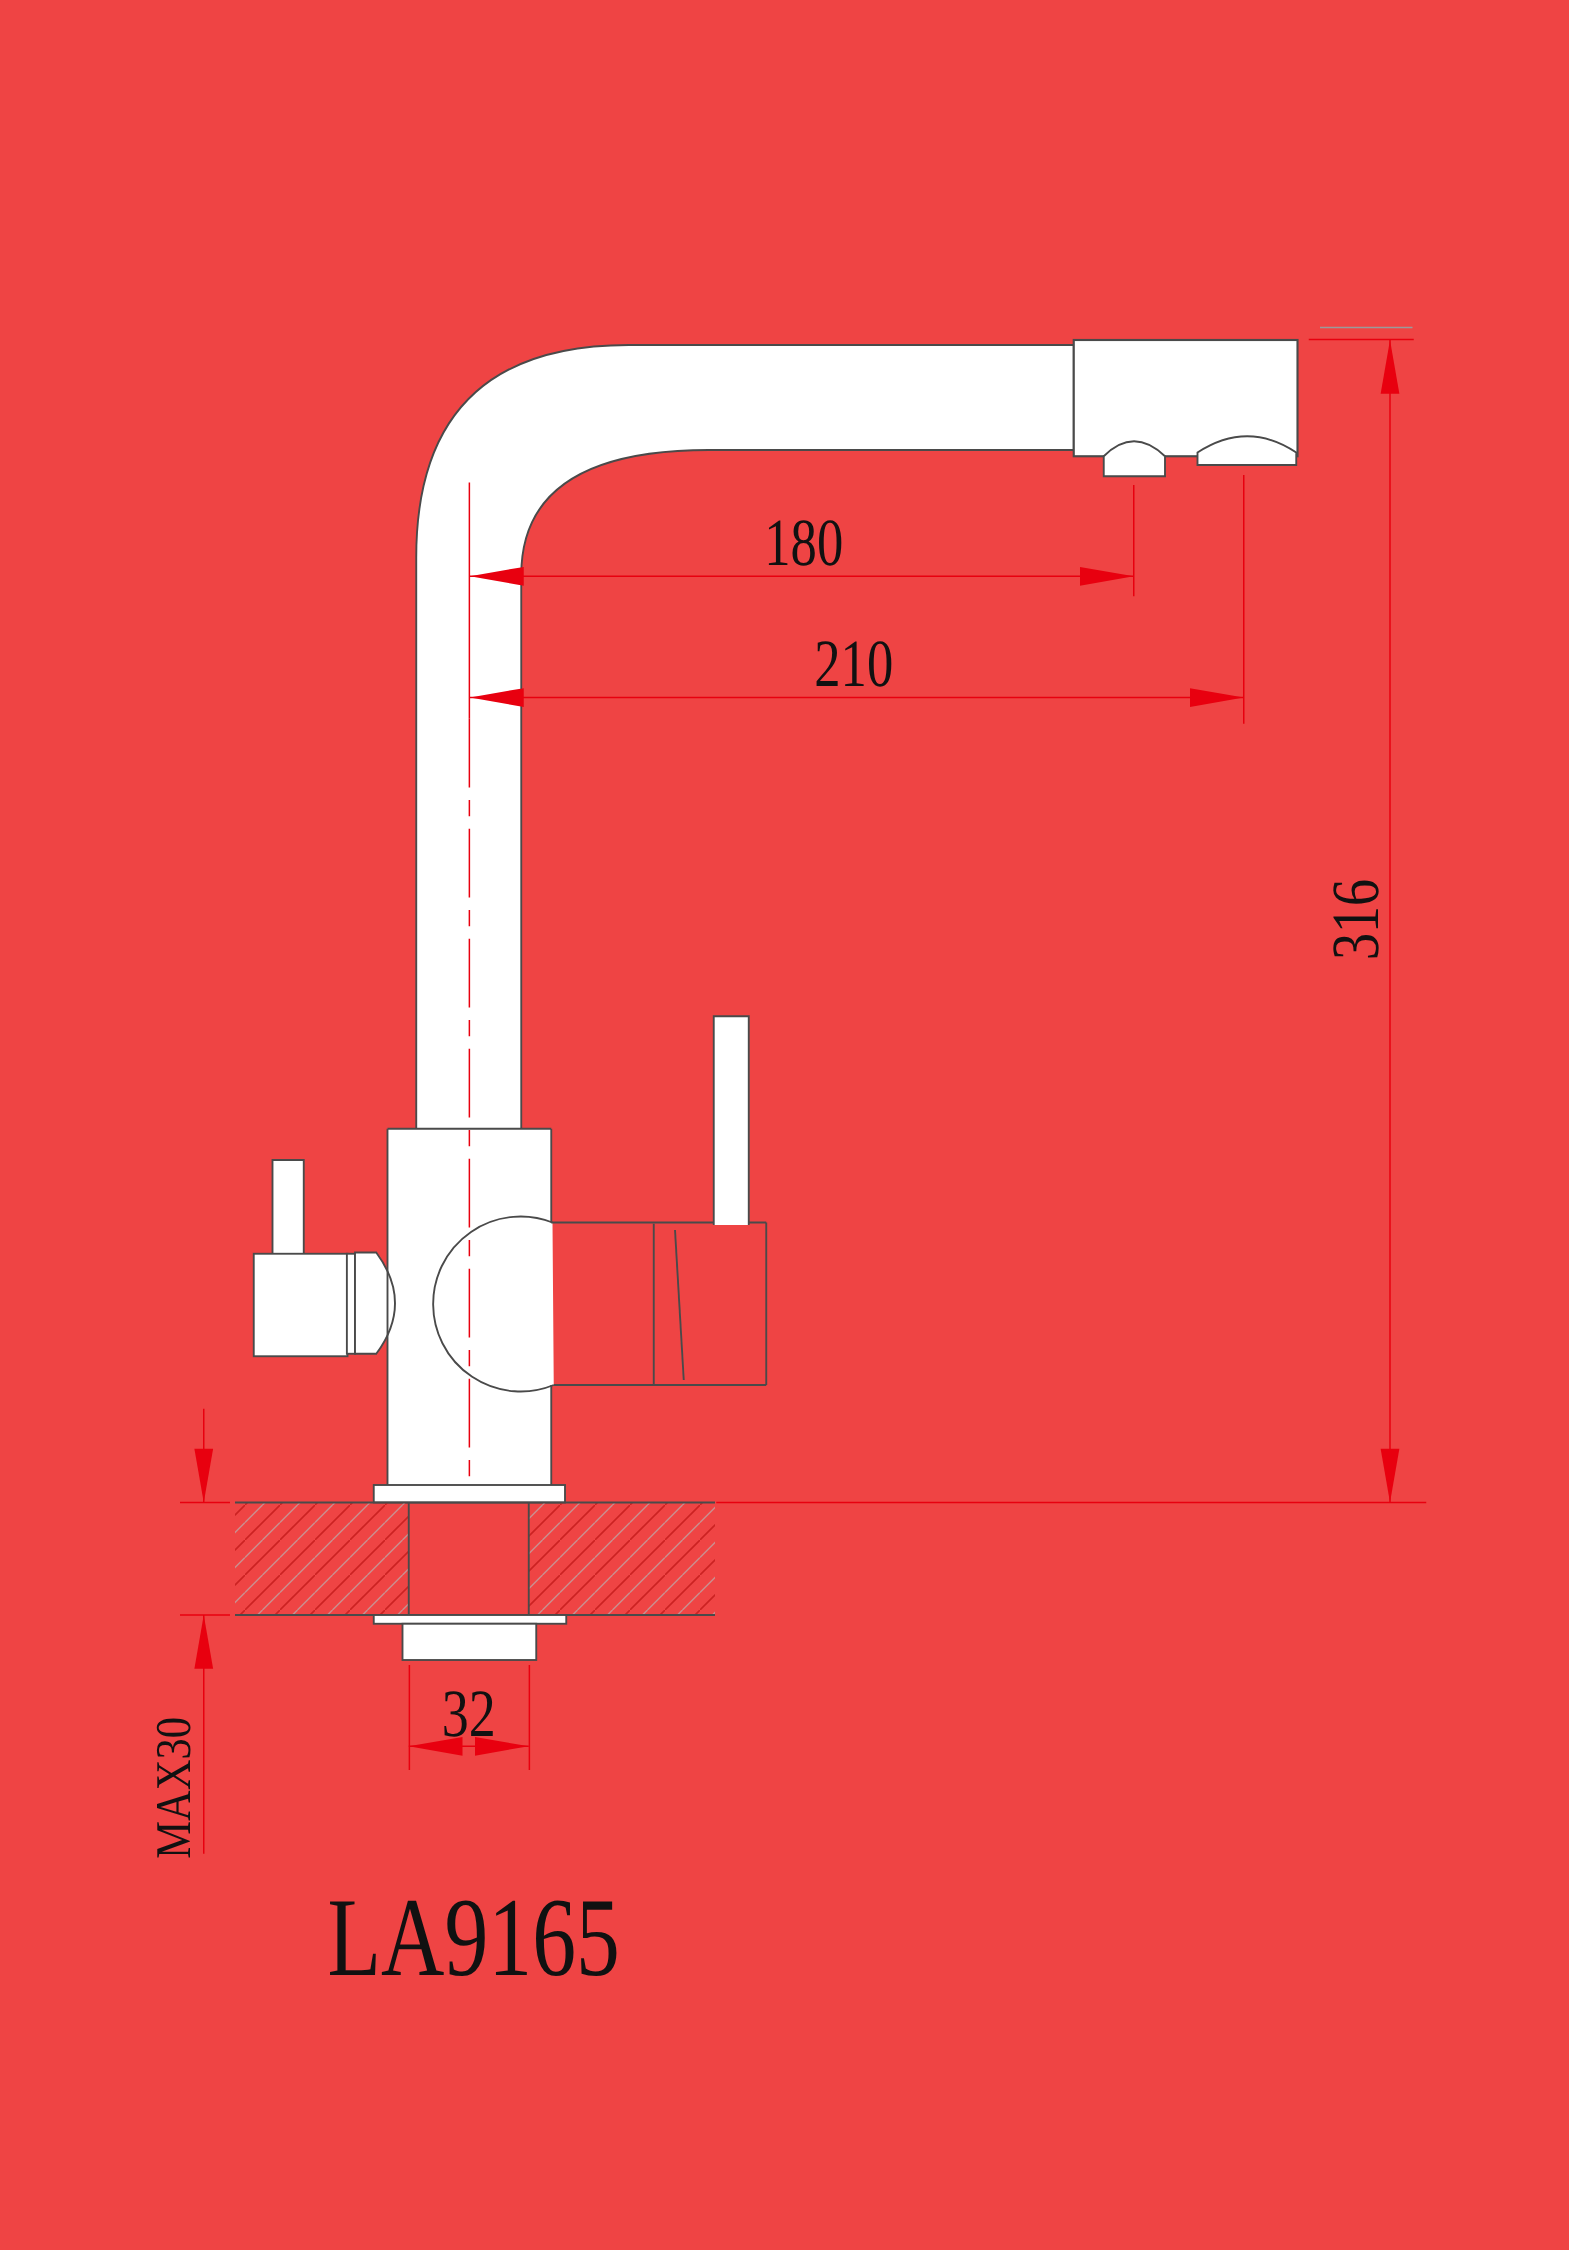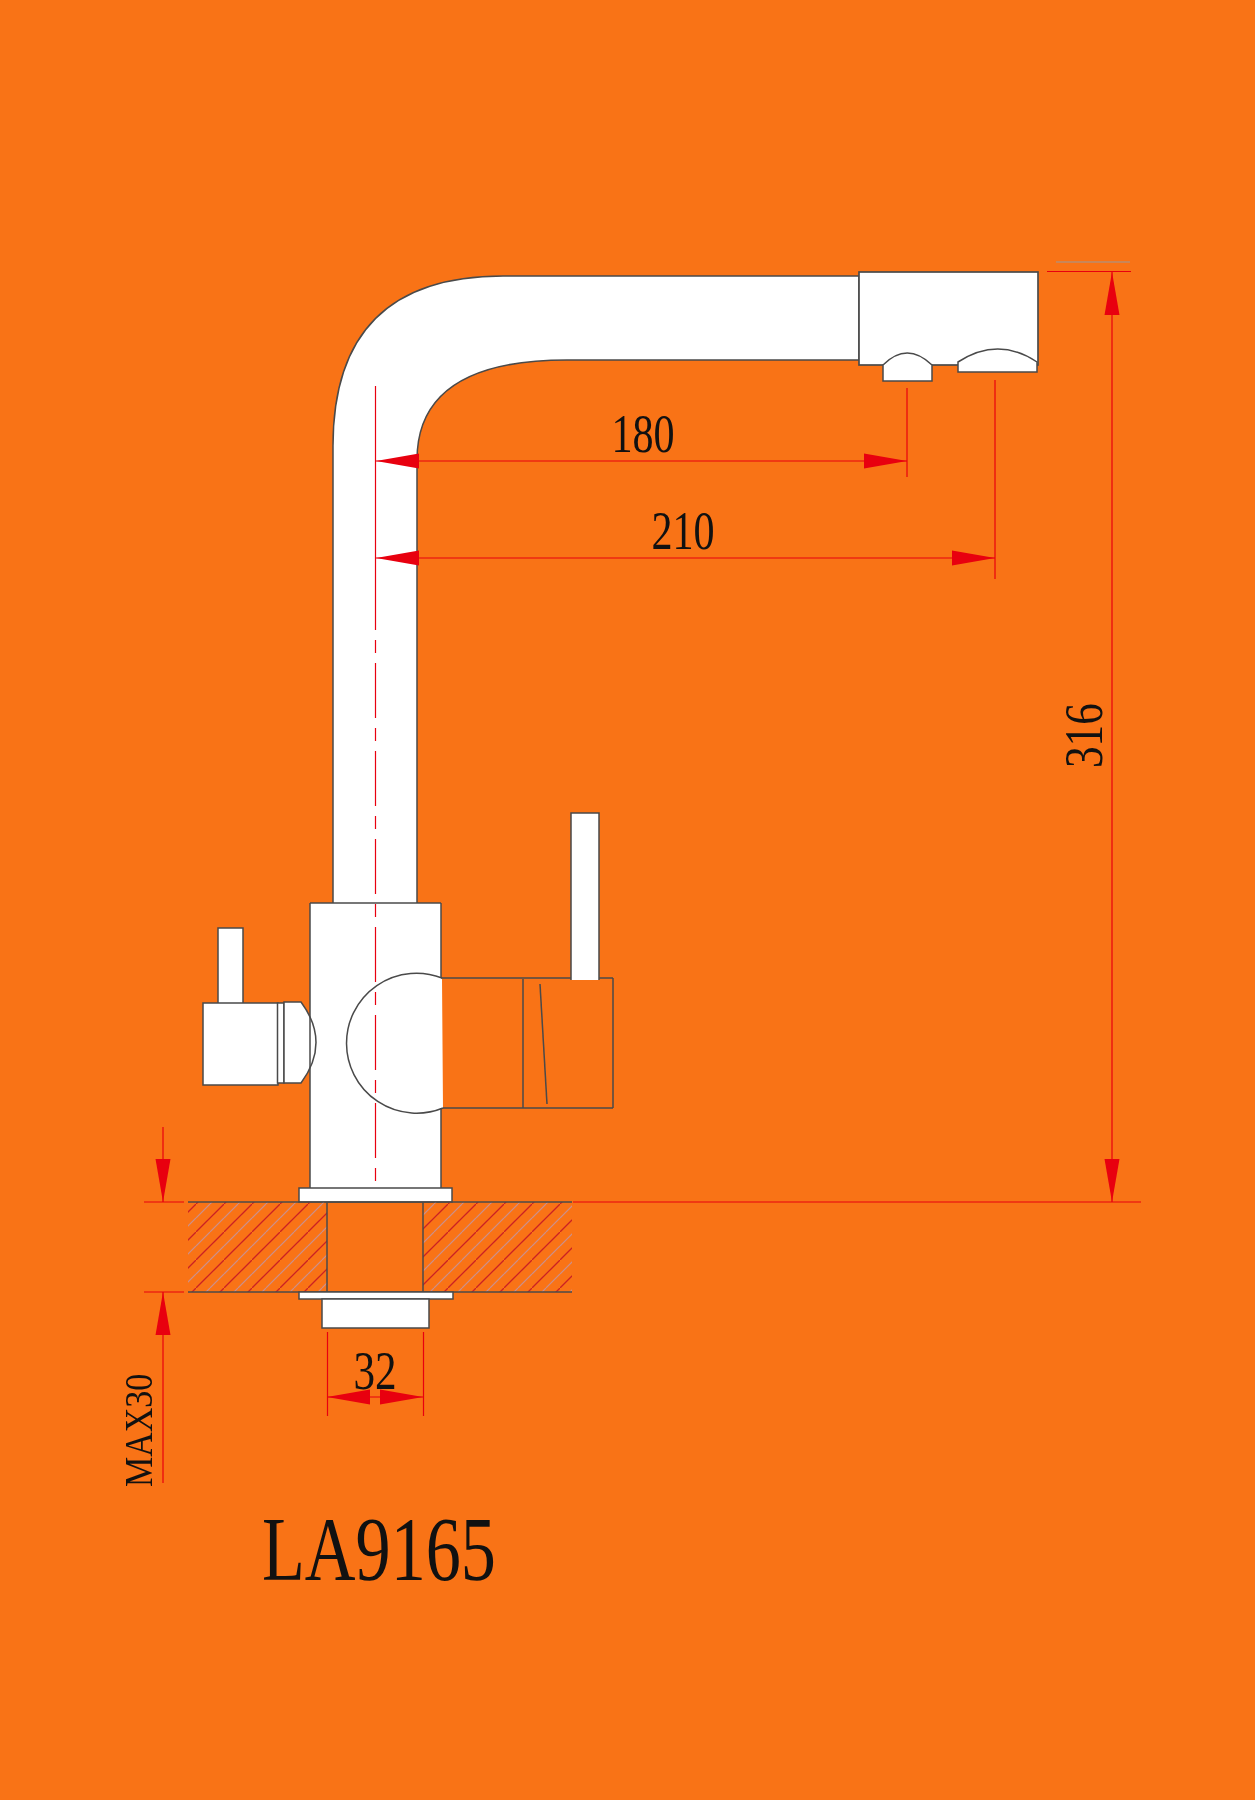--- a/index.html
+++ b/index.html
@@ -1,19 +1,19 @@
 <!DOCTYPE html>
 <html><head>
 <meta charset="utf-8">
 <style>
   html,body{margin:0;padding:0;background:#ffffff;}
   .canvas{
     position:relative;
     width:1255px;height:1800px;
-    background:#f97316;
+    background:#ef4444;
     font-family:"Liberation Serif", serif;
     overflow:hidden;
   }
   svg{display:block;}
   text{
     font-family:"Liberation Serif", serif;
     fill:#111111;
   }
   .dim-text{font-size:54px;}
   .model-text{font-size:90px;}

